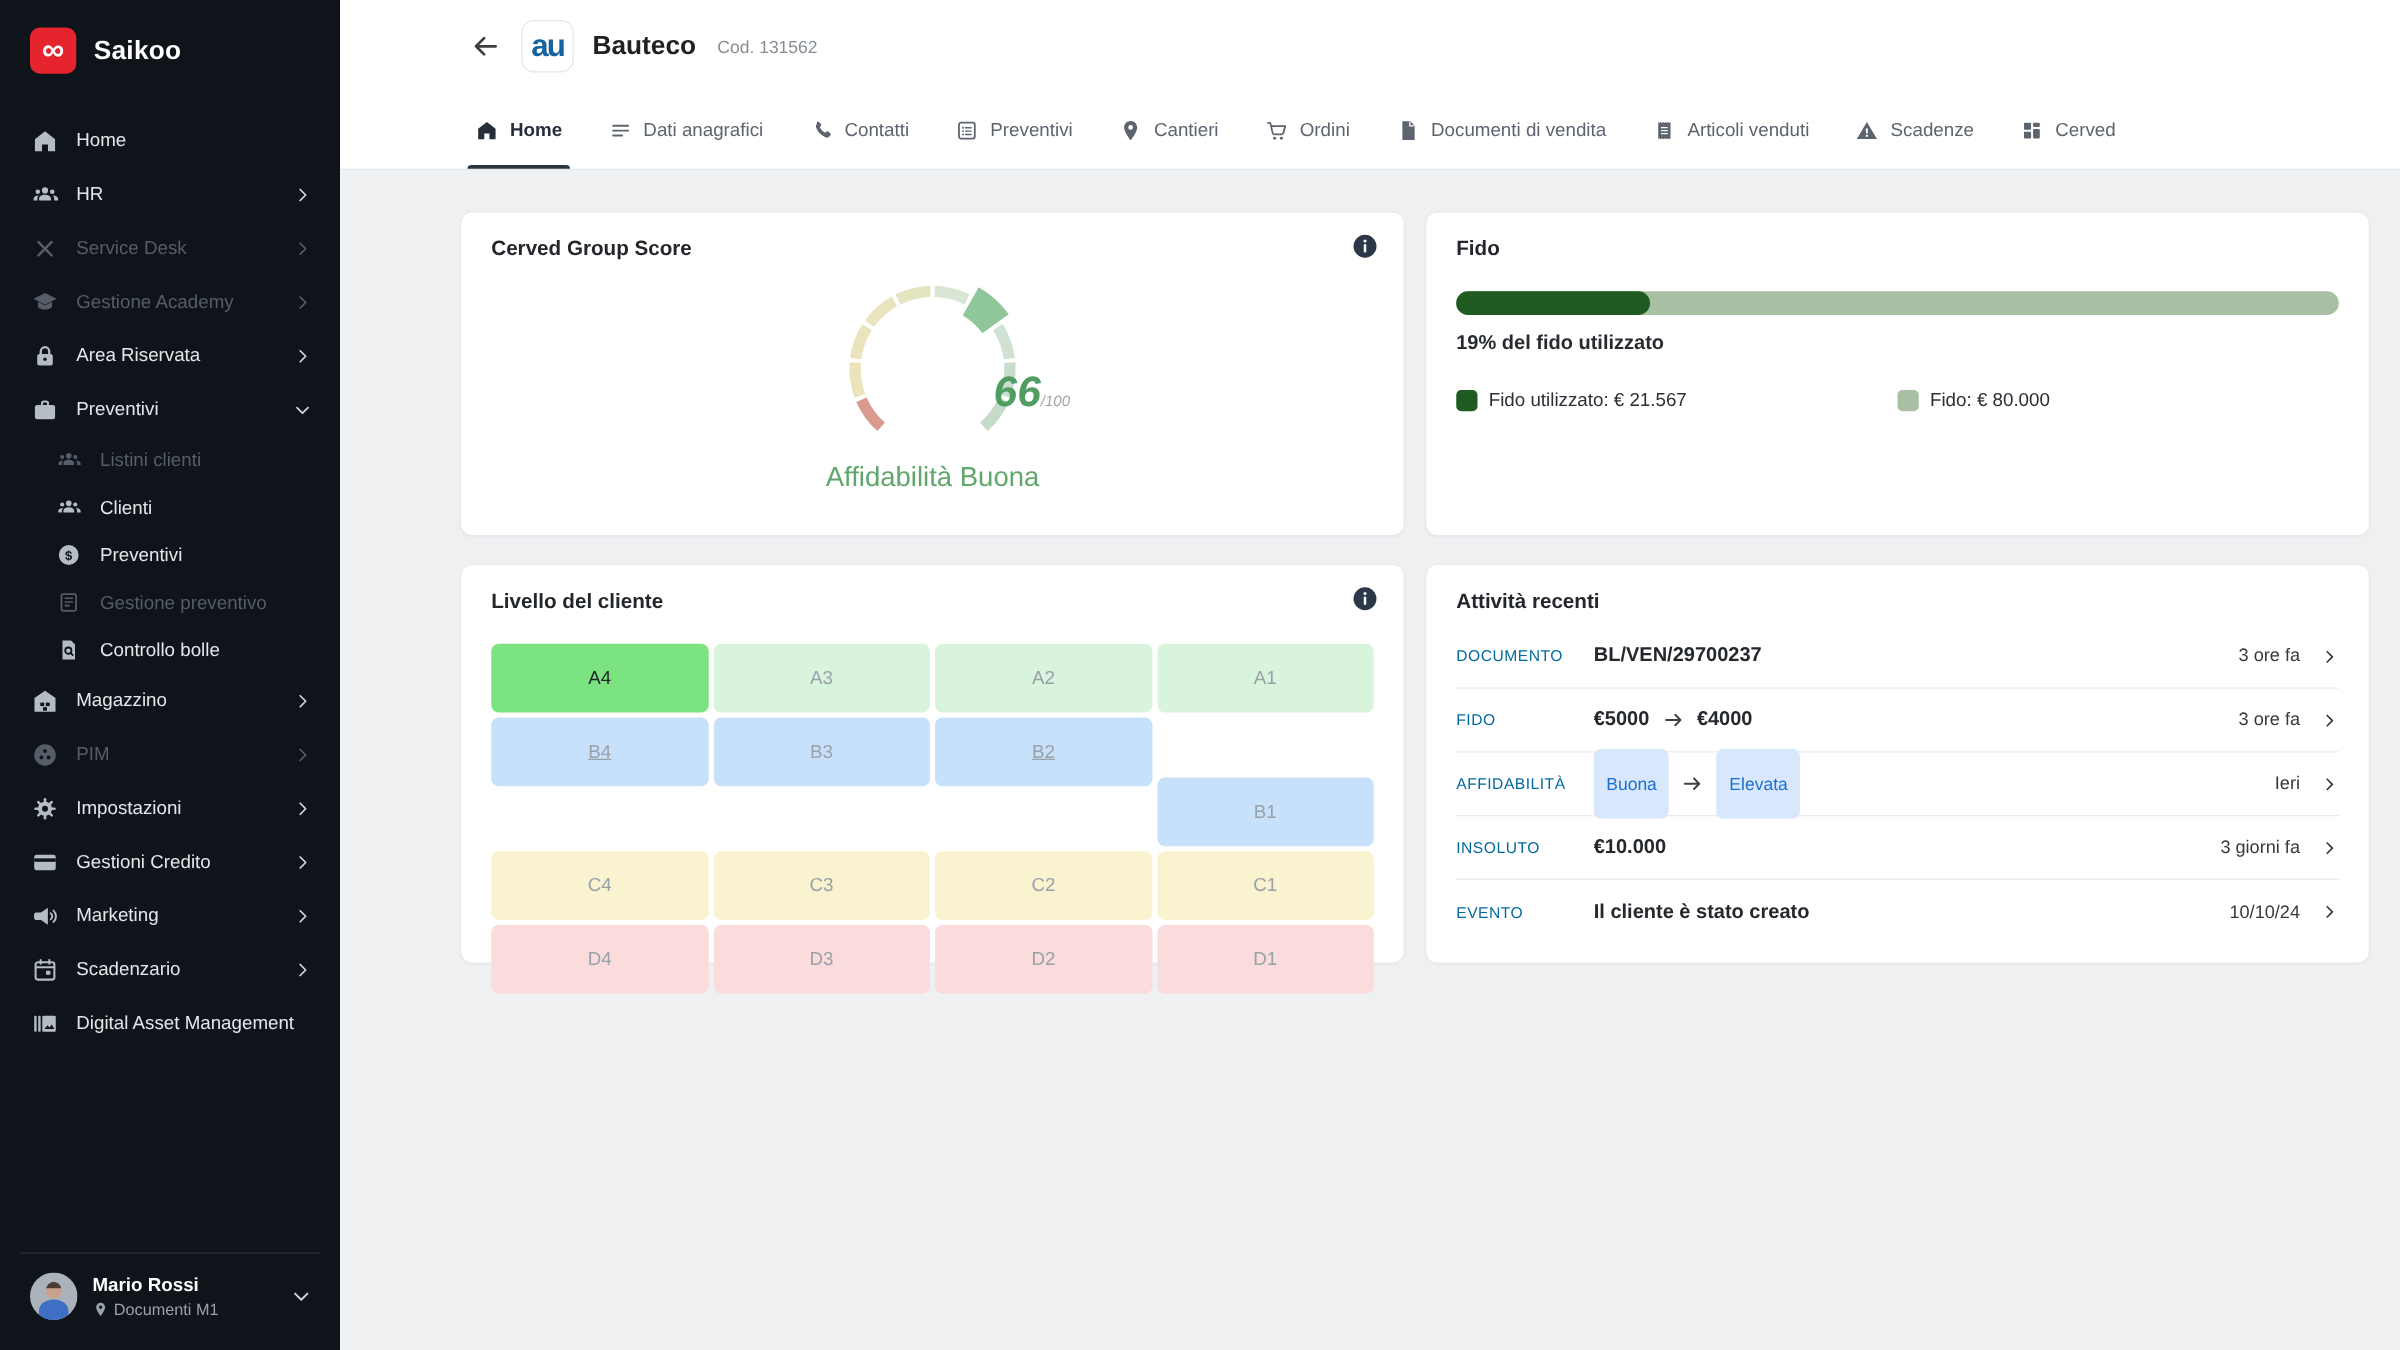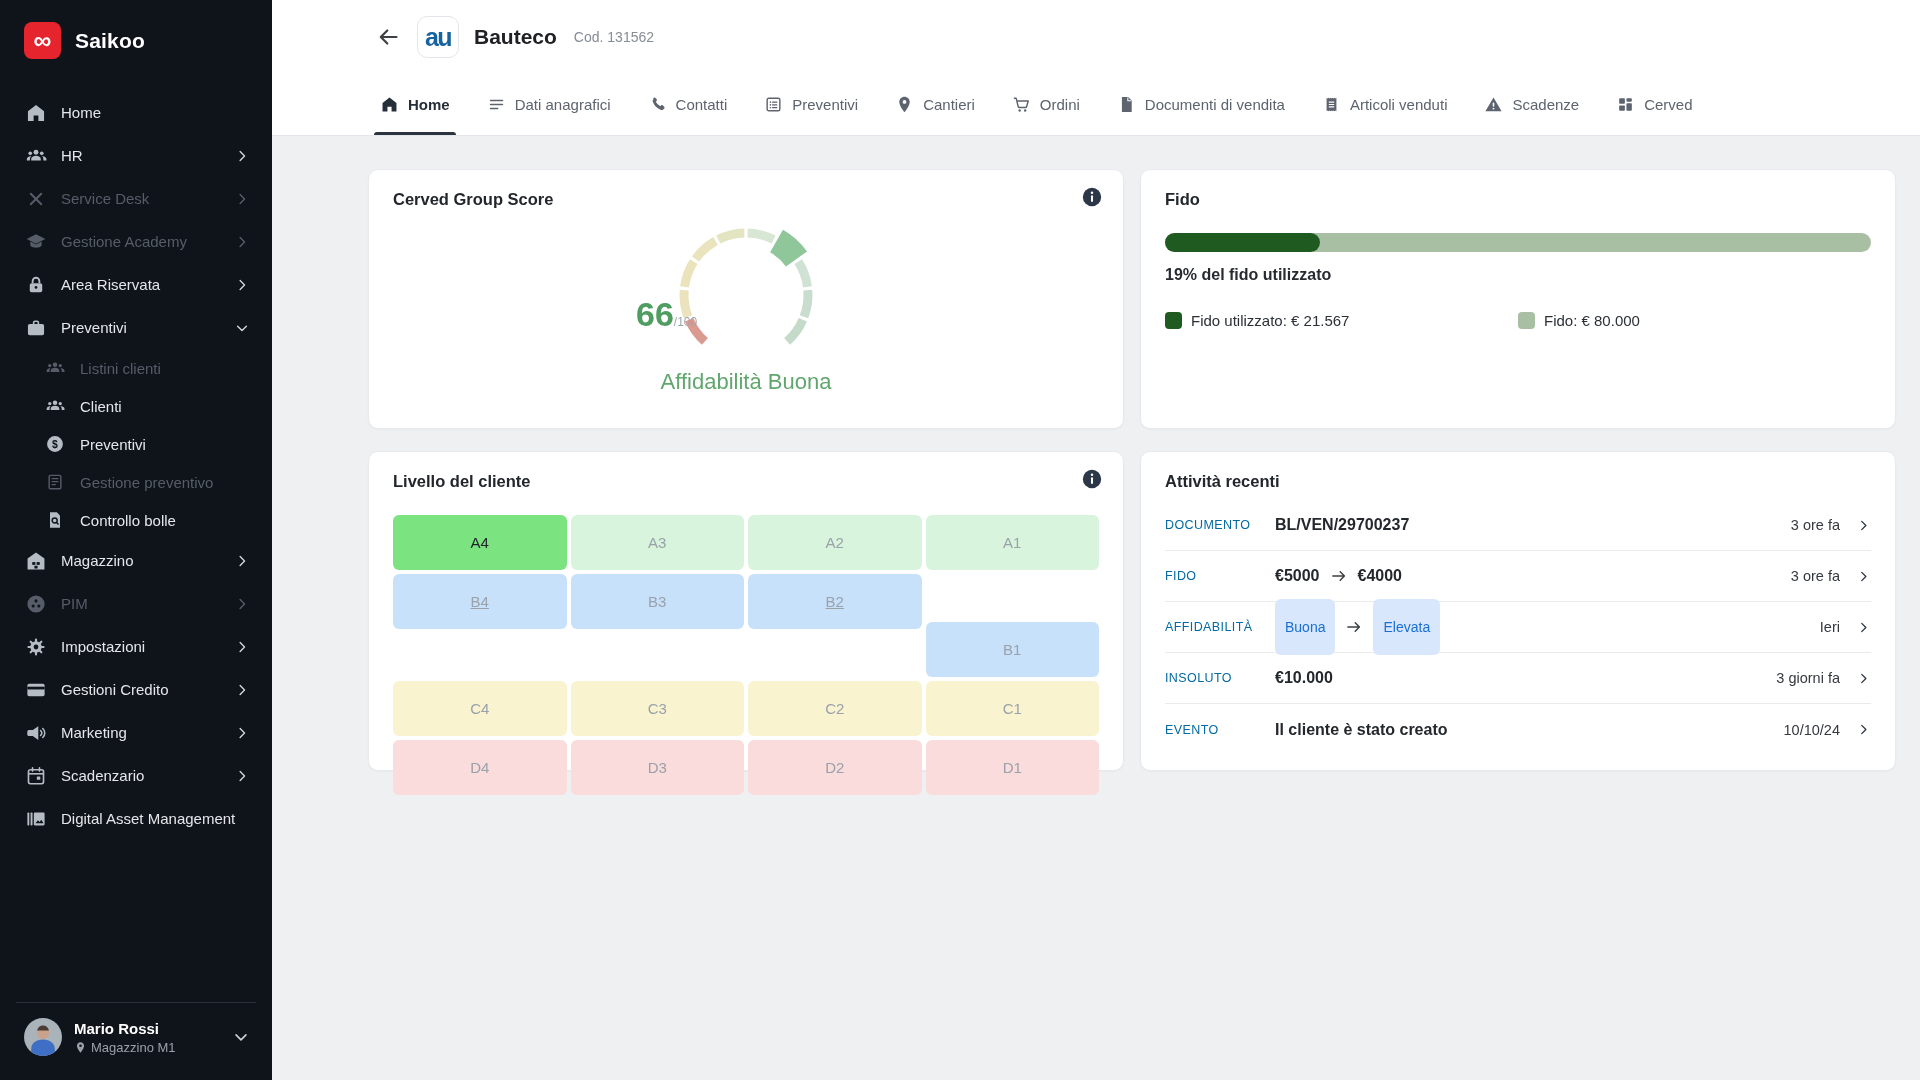--- a/index.html
+++ b/index.html
@@ -44,21 +44,21 @@
 
   .content { flex:1; padding:33px 24px 0 96px; }
   .cards { display:grid; grid-template-columns:756px 756px; grid-template-rows:260px 320px; gap:22px 16px; }
   .card { background:#fff; border:1px solid #e7e9ed; border-radius:10px; padding:20px 24px; position:relative; box-shadow:0 1px 2px rgba(16,20,26,.03); }
   .card-title { font-size:16.5px; font-weight:700; color:#23272c; }
   .info-btn { position:absolute; top:16px; right:20px; width:22px; height:22px; border:none; background:none; padding:0; cursor:pointer; display:inline-flex; }
 
   
   .gauge-wrap { position:relative; width:220px; margin:2px auto 0; }
   .gauge-wrap svg { display:block; width:220px; height:150px; }
-  .gauge-center { position:absolute; left:0; right:0; top:84px; text-align:left; }
+  .gauge-center { position:absolute; left:0; right:0; top:84px; text-align:right;font-style:italic; }
   .g-num { font-size:34px; font-weight:700; }
   .g-max { font-size:12px; color:#a0a4a9; }
   .gauge-label { text-align:center; font-size:22px; font-weight:500; margin-top:8px; }
 
   
   .fido-bar { height:19px; border-radius:10px; margin-top:24px; position:relative; }
   .fido-fill { position:absolute; left:0; top:0; height:100%; border-radius:10px; }
   .fido-caption { margin-top:14px; font-size:16px; font-weight:700; color:#272b30; }
   .fido-legend { display:flex; margin-top:28px; }
   .legend-item { flex:1; display:flex; align-items:center; gap:9px; font-size:15px; color:#2b3036; }
@@ -362,21 +362,21 @@
       </svg>
     </span>
     <div class="user-meta">
       <div class="user-name">Mario Rossi</div>
       <div class="user-loc">
         <span class="icn" id="user-pin">
             <svg viewBox="0 0 24 24" fill="currentColor">
               <path fill-rule="evenodd" d="M12 2.2c-3.7 0-6.6 2.9-6.6 6.6 0 5 6.6 13 6.6 13s6.6-8 6.6-13c0-3.7-2.9-6.6-6.6-6.6Zm0 9a2.4 2.4 0 1 1 0-4.8 2.4 2.4 0 0 1 0 4.8Z"></path>
             </svg>
           </span>
-        <span>Magazzino M1</span>
+        <span>Documenti M1</span>
       </div>
     </div>
     <span class="user-chev icn" id="user-chev">
         <svg viewBox="0 0 24 24" fill="currentColor">
           <path d="M5.4 9.2 12 15.8l6.6-6.6" fill="none" stroke="currentColor" stroke-width="2.1" stroke-linecap="round" stroke-linejoin="round"></path>
         </svg>
       </span>
   </div>
 </aside>
 

